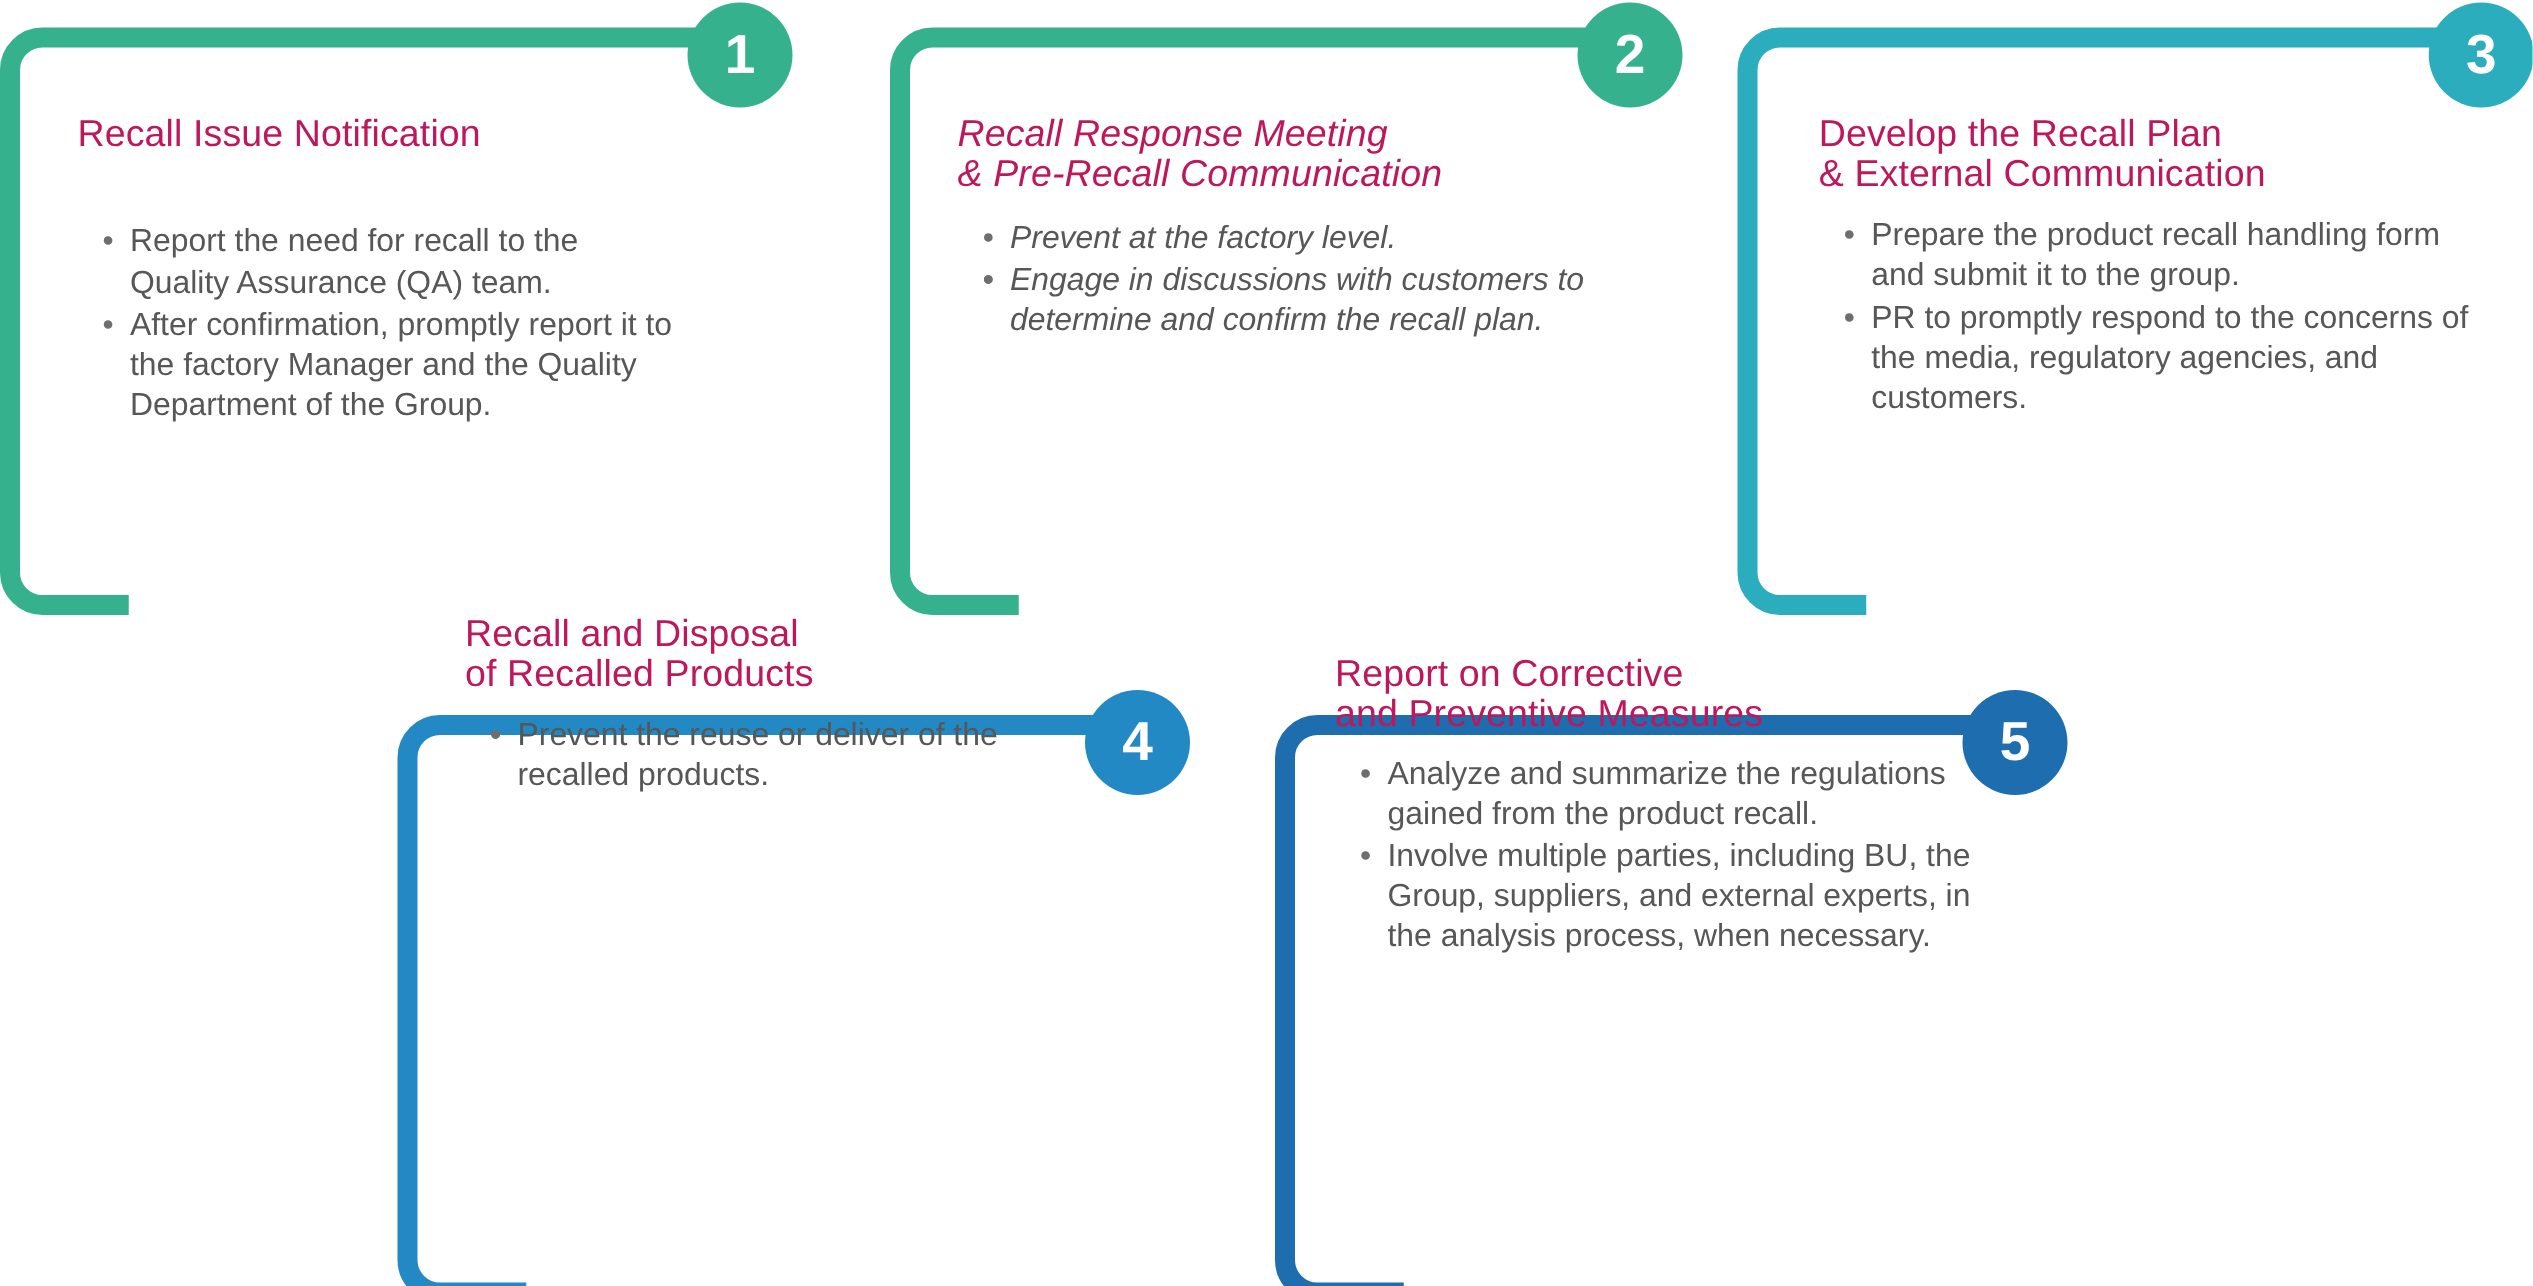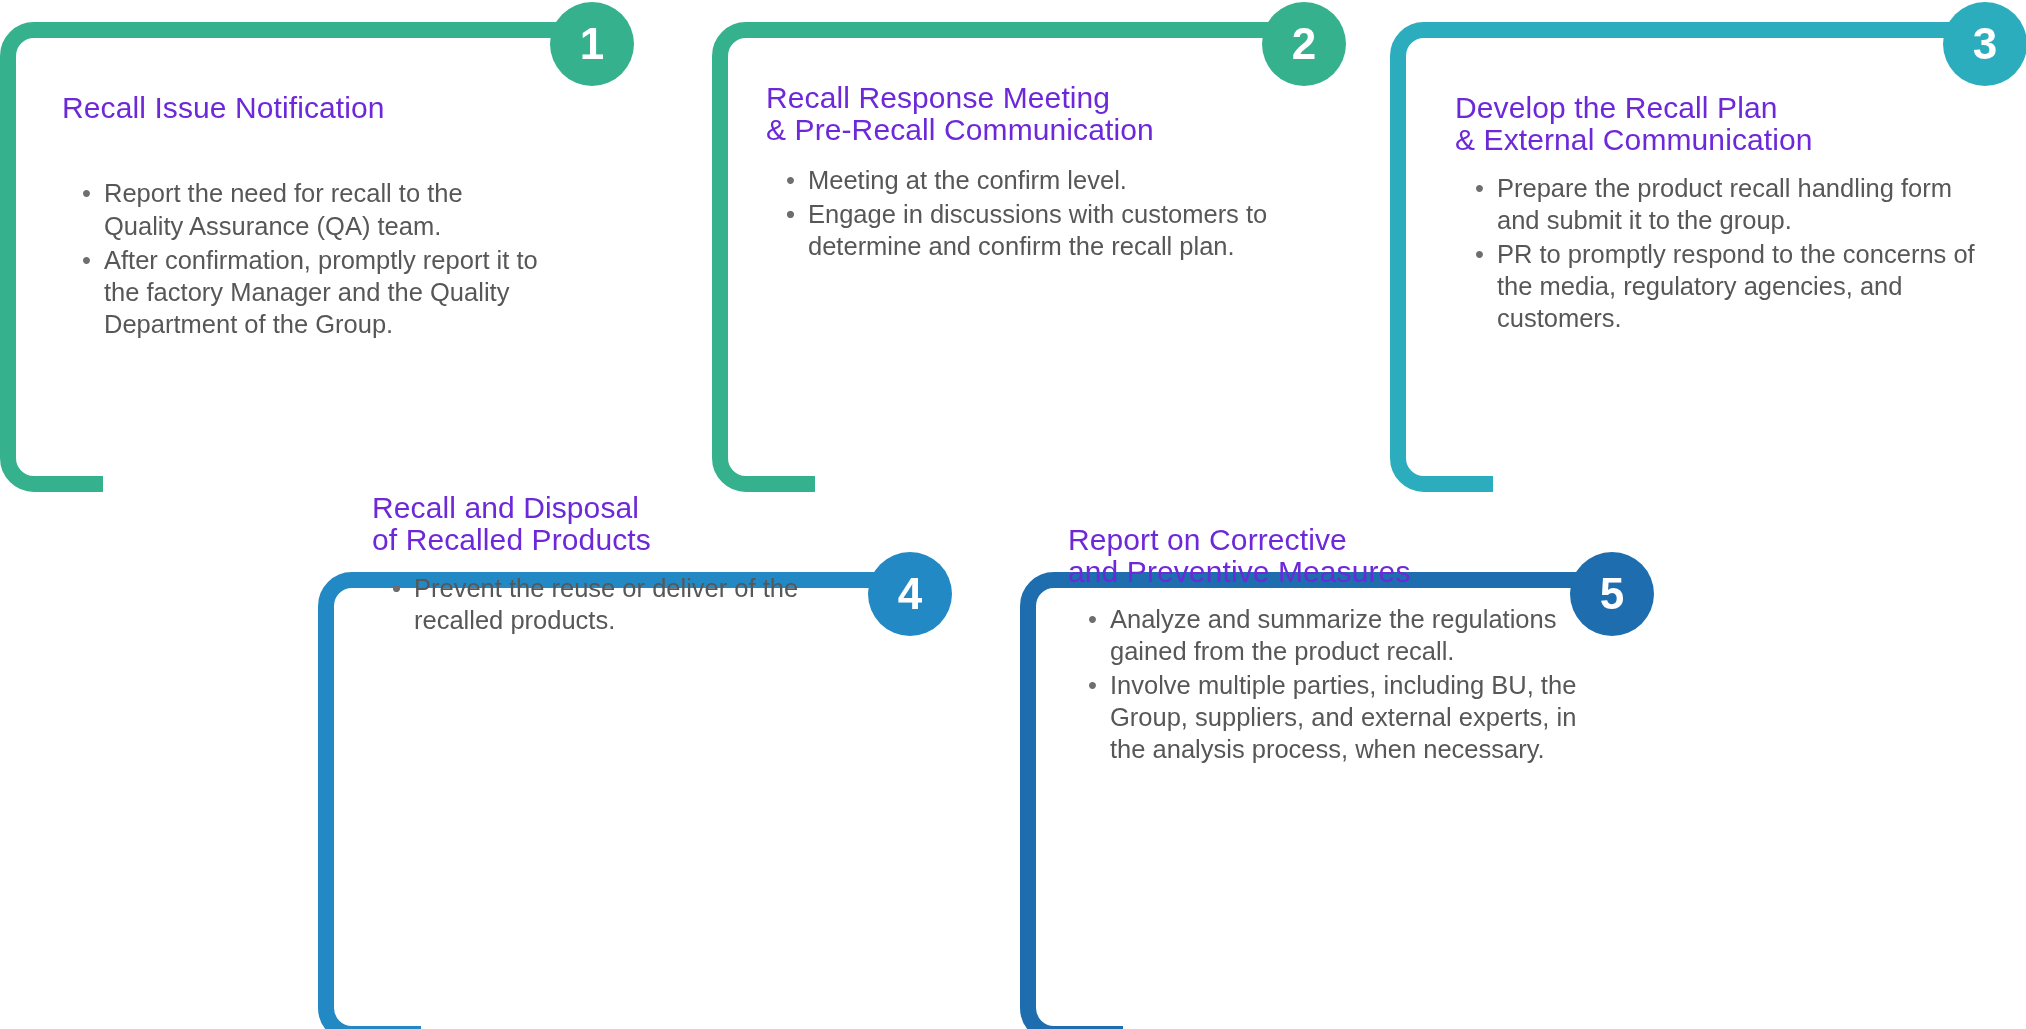--- a/index.html
+++ b/index.html
@@ -26,21 +26,21 @@
     font-size:44px;
     font-weight:bold;
     letter-spacing:0px;
     line-height:1;
     z-index:4;
   }
 
   .content{position:absolute;z-index:3;}
 
   .c-title{
-    color:#6d28d9;
+    color:#be185d;
     font-size:30px;
     font-weight:400;
     line-height:1.08;
     letter-spacing:.1px;
     white-space:pre-line;
     margin:0 0 14px 0;
   }
 
   .c-list{
     list-style:none;
@@ -81,25 +81,25 @@
       </ul>
     </div>
     <div class="card" style="left: 712px; top: 22px; width: 592px; height: 470px;">
       <svg class="frame" viewBox="0 0 592 470" width="592" height="470">
         <path d="M 592 8 L 34 8 A 26 26 0 0 0 8 34 L 8 436 A 26 26 0 0 0 34 462 L 103 462" stroke="#35B18E" stroke-width="16"></path>
       </svg>
     </div>
     <div class="badge" style="left: 1262px; top: 2px; width: 84px; height: 84px; background: rgb(53, 177, 142);">
       <span>2</span>
     </div>
-    <div class="content" style="left: 766px; top: 82px; width: 550px;">
+    <div class="content" style="left: 766px; top: 92px; width: 550px; font-style: italic;">
       <div class="c-title">Recall Response Meeting
 &amp; Pre-Recall Communication</div>
       <ul class="c-list" style="width: 510px; margin-top: 17px; margin-left: 16px;">
-        <li><span class="bul">•</span><span>Meeting at the confirm level.</span></li>
+        <li><span class="bul">•</span><span>Prevent at the factory level.</span></li>
         <li><span class="bul">•</span></li>
         <li><span class="bul">•</span><span>Engage in discussions with customers to determine and confirm the recall plan.</span></li>
       </ul>
     </div>
     <div class="card" style="left: 1390px; top: 22px; width: 595px; height: 470px;">
       <svg class="frame" viewBox="0 0 595 470" width="595" height="470">
         <path d="M 595 8 L 34 8 A 26 26 0 0 0 8 34 L 8 436 A 26 26 0 0 0 34 462 L 103 462" stroke="#2BADBD" stroke-width="16"></path>
       </svg>
     </div>
     <div class="badge" style="left: 1943px; top: 2px; width: 84px; height: 84px; background: rgb(43, 173, 189);">

